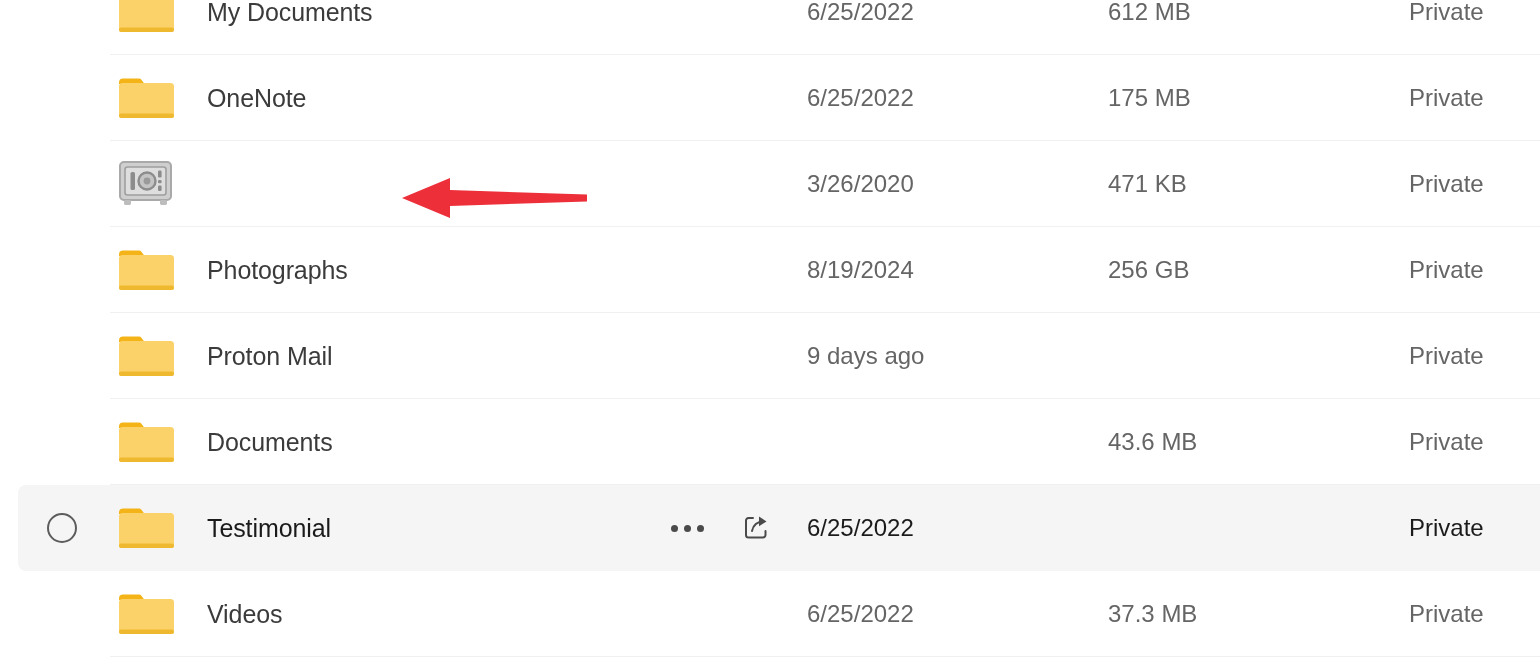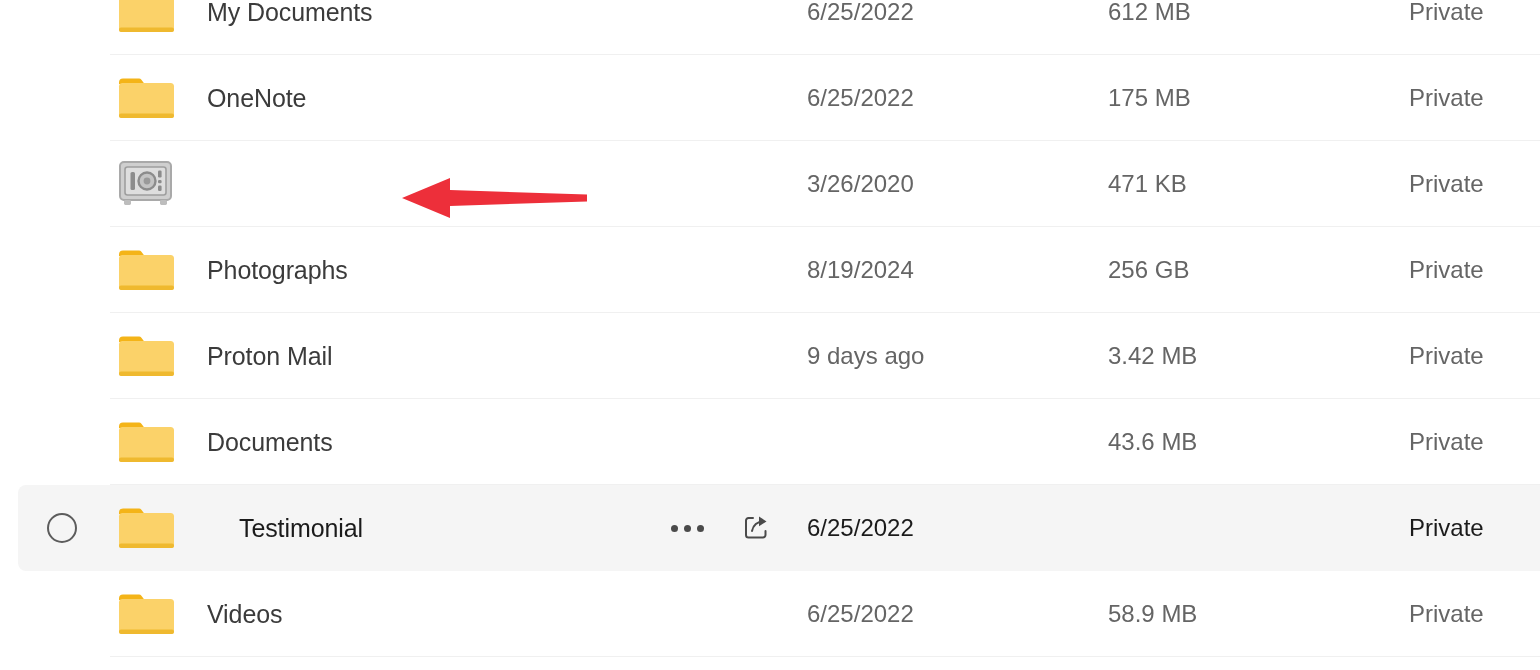--- a/index.html
+++ b/index.html
@@ -90,21 +90,21 @@
     position: absolute;
     left: 207px;
     top: 50%;
     transform: translateY(-50%);
     font-size: 25px;
     color: #3b3b3b;
     letter-spacing: -0.1px;
     white-space: nowrap;
     z-index: 2;
   }
-  .row.hovered .name { color: #1b1b1b; margin-left: 32px; }
+  .row.hovered .name { color: #1b1b1b; }
 
   
   .row-actions {
     position: absolute;
     left: 665px;
     top: 50%;
     transform: translateY(-50%);
     display: flex;
     align-items: center;
     gap: 30px;
@@ -246,21 +246,20 @@
     <div class="row">
       <div class="icon-wrap">
         <svg width="57" height="46" viewBox="0 0 57 46" xmlns="http://www.w3.org/2000/svg">
           <path d="M1 7.5 a4 4 0 0 1 4-4 h16 a3 3 0 0 1 2.4 1.2 l3.2 4.3 h-25.6 z" fill="#F4B418"></path>
           <rect x="1" y="8" width="55" height="35" rx="3.5" fill="#FBD269"></rect>
           <rect x="1" y="38.5" width="55" height="4.5" rx="2" fill="#EFB92F"></rect>
         </svg>
       </div>
       <div class="name cell">Proton Mail</div>
       <div class="col-date cell">9 days ago</div>
-      <div class="col-size cell">3.42 MB</div>
       <div class="col-sharing cell">Private</div>
       <div class="divider"></div>
     </div>
     <div class="row">
       <div class="icon-wrap">
         <svg width="57" height="46" viewBox="0 0 57 46" xmlns="http://www.w3.org/2000/svg">
           <path d="M1 7.5 a4 4 0 0 1 4-4 h16 a3 3 0 0 1 2.4 1.2 l3.2 4.3 h-25.6 z" fill="#F4B418"></path>
           <rect x="1" y="8" width="55" height="35" rx="3.5" fill="#FBD269"></rect>
           <rect x="1" y="38.5" width="55" height="4.5" rx="2" fill="#EFB92F"></rect>
         </svg>
@@ -299,21 +298,21 @@
     <div class="row">
       <div class="icon-wrap">
         <svg width="57" height="46" viewBox="0 0 57 46" xmlns="http://www.w3.org/2000/svg">
           <path d="M1 7.5 a4 4 0 0 1 4-4 h16 a3 3 0 0 1 2.4 1.2 l3.2 4.3 h-25.6 z" fill="#F4B418"></path>
           <rect x="1" y="8" width="55" height="35" rx="3.5" fill="#FBD269"></rect>
           <rect x="1" y="38.5" width="55" height="4.5" rx="2" fill="#EFB92F"></rect>
         </svg>
       </div>
       <div class="name cell">Videos</div>
       <div class="col-date cell">6/25/2022</div>
-      <div class="col-size cell">58.9 MB</div>
+      <div class="col-size cell">37.3 MB</div>
       <div class="col-sharing cell">Private</div>
       <div class="divider"></div>
     </div>
   </div>
 
 <svg class="annotation-arrow" viewBox="0 0 185 44" xmlns="http://www.w3.org/2000/svg">
   <path d="M0 22 L48 2 L48 14 L185 18.5 L185 25.5 L48 30 L48 42 Z" fill="#ED2F3A"></path>
 </svg>
 
 </body></html>

